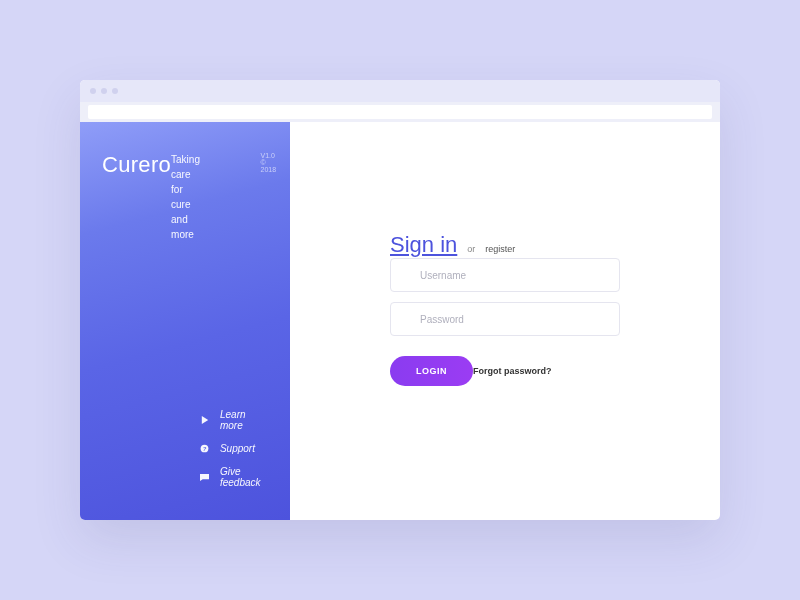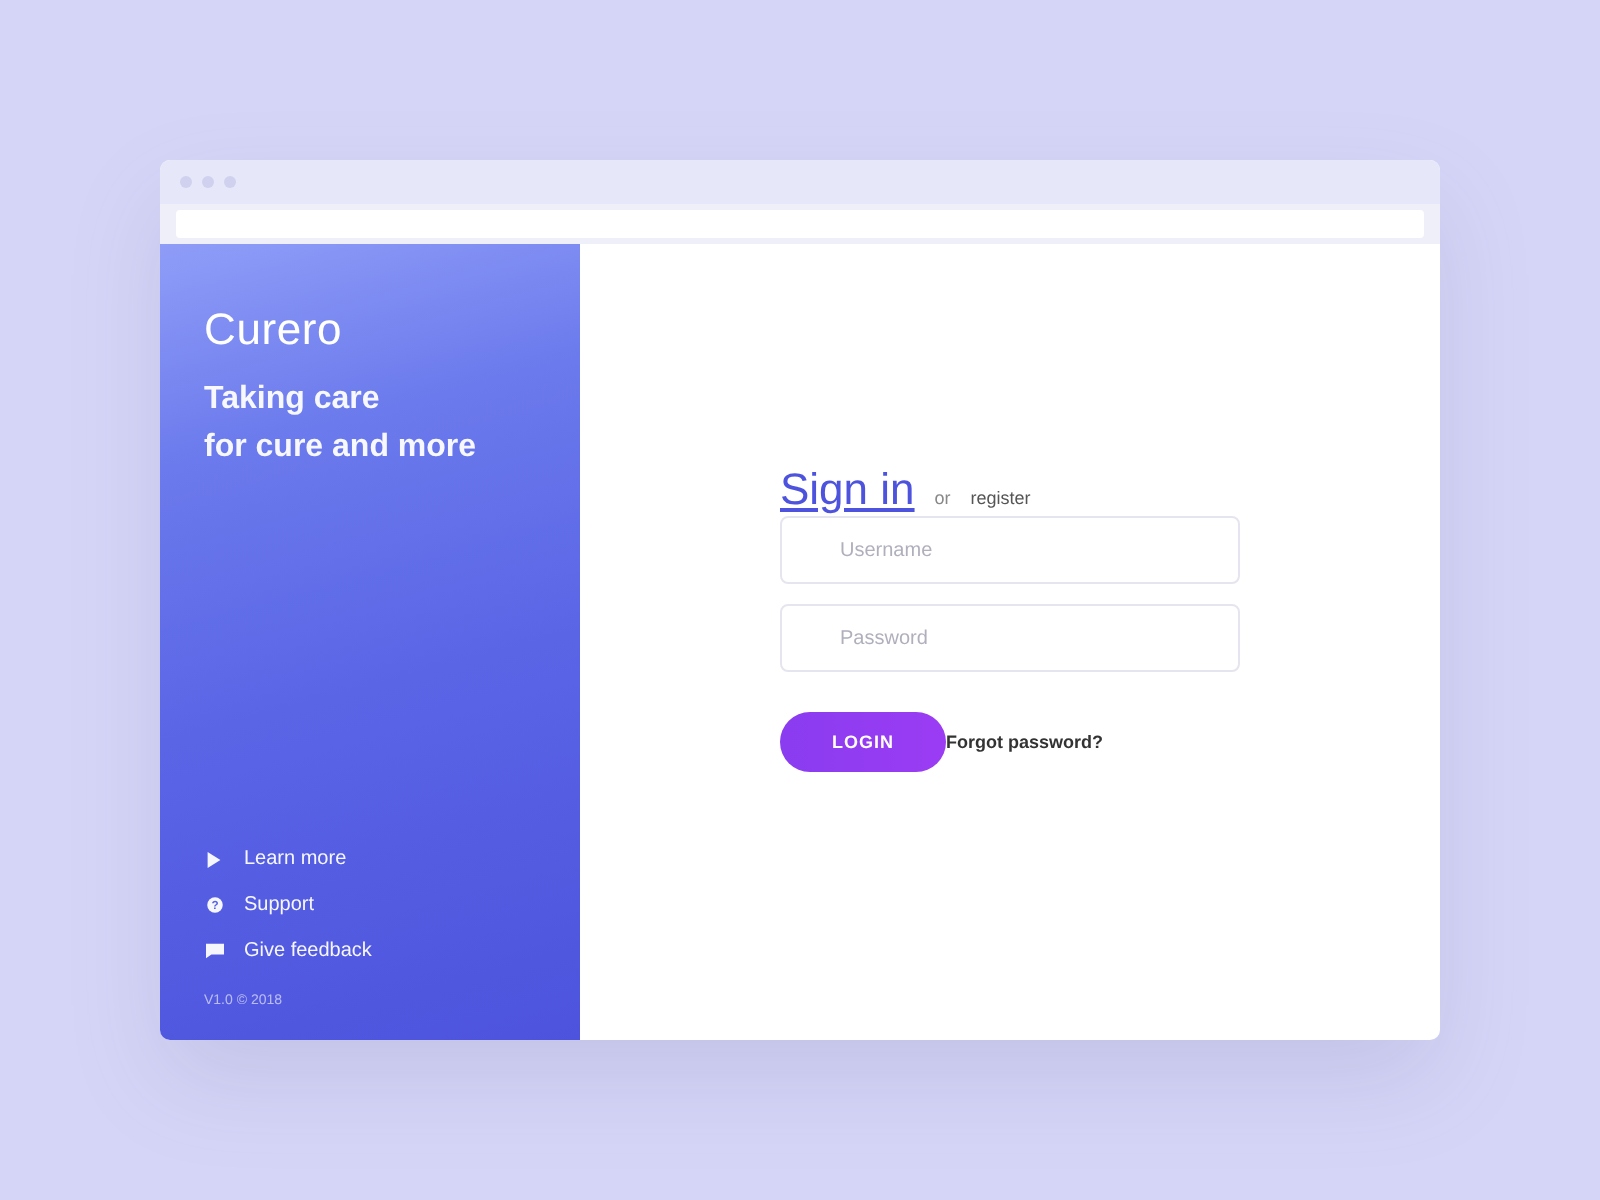--- a/index.html
+++ b/index.html
@@ -50,49 +50,50 @@
     .app-body {
       flex: 1;
       display: flex;
     }
     .sidebar {
       width: 210px;
       background: linear-gradient(165deg, #8f9df8 0%, #6b7aec 25%, #5a65e6 55%, #4d53dd 100%);
       color: #fff;
       padding: 30px 22px 16px 22px;
       display: flex;
-      flex-direction: column;
+      flex-direction: row;
       position: relative;
     }
     .brand {
       font-size: 22px;
       font-weight: 400;
       letter-spacing: 0.3px;
       margin-bottom: 10px;
     }
     .tagline {
-      font-size: 16px;
+      font-size: 10px;
       line-height: 1.5;
       opacity: 0.95;
-      font-weight: 700;
+      font-weight: 400;
     }
     .sidebar-links {
       margin-top: auto;
       margin-bottom: 16px;
       display: flex;
       flex-direction: column;
       gap: 12px;
     }
     .sidebar-link {
       display: flex;
       align-items: center;
       gap: 10px;
       font-size: 10px;
       cursor: pointer;
       opacity: 0.95;
+      font-style: italic;
     }
     .sidebar-link .icon {
       width: 10px;
       height: 10px;
       display: flex;
       align-items: center;
       justify-content: center;
       flex-shrink: 0;
     }
     .version {

